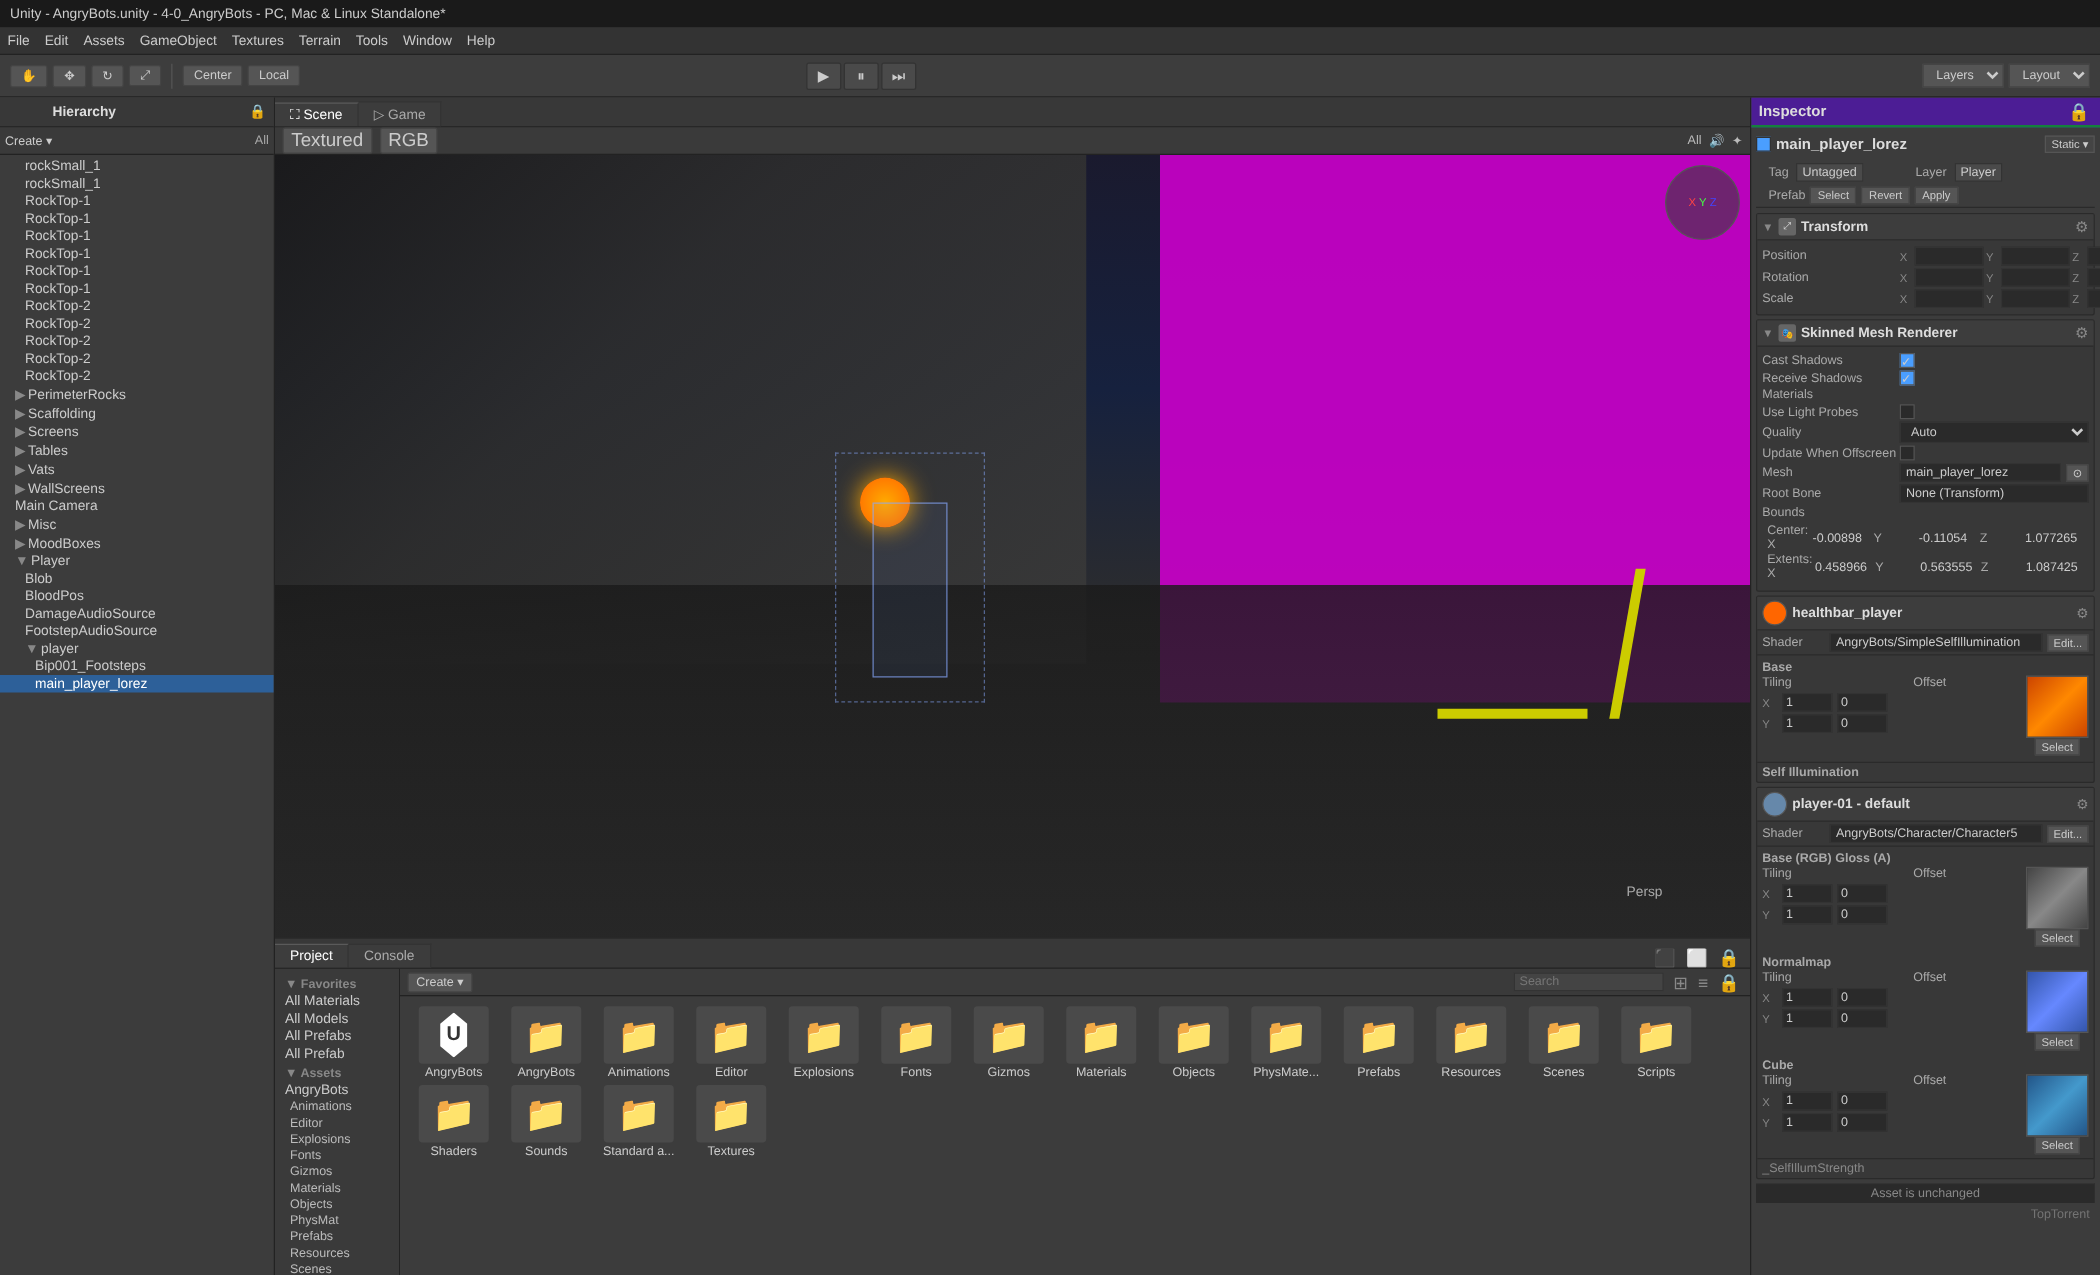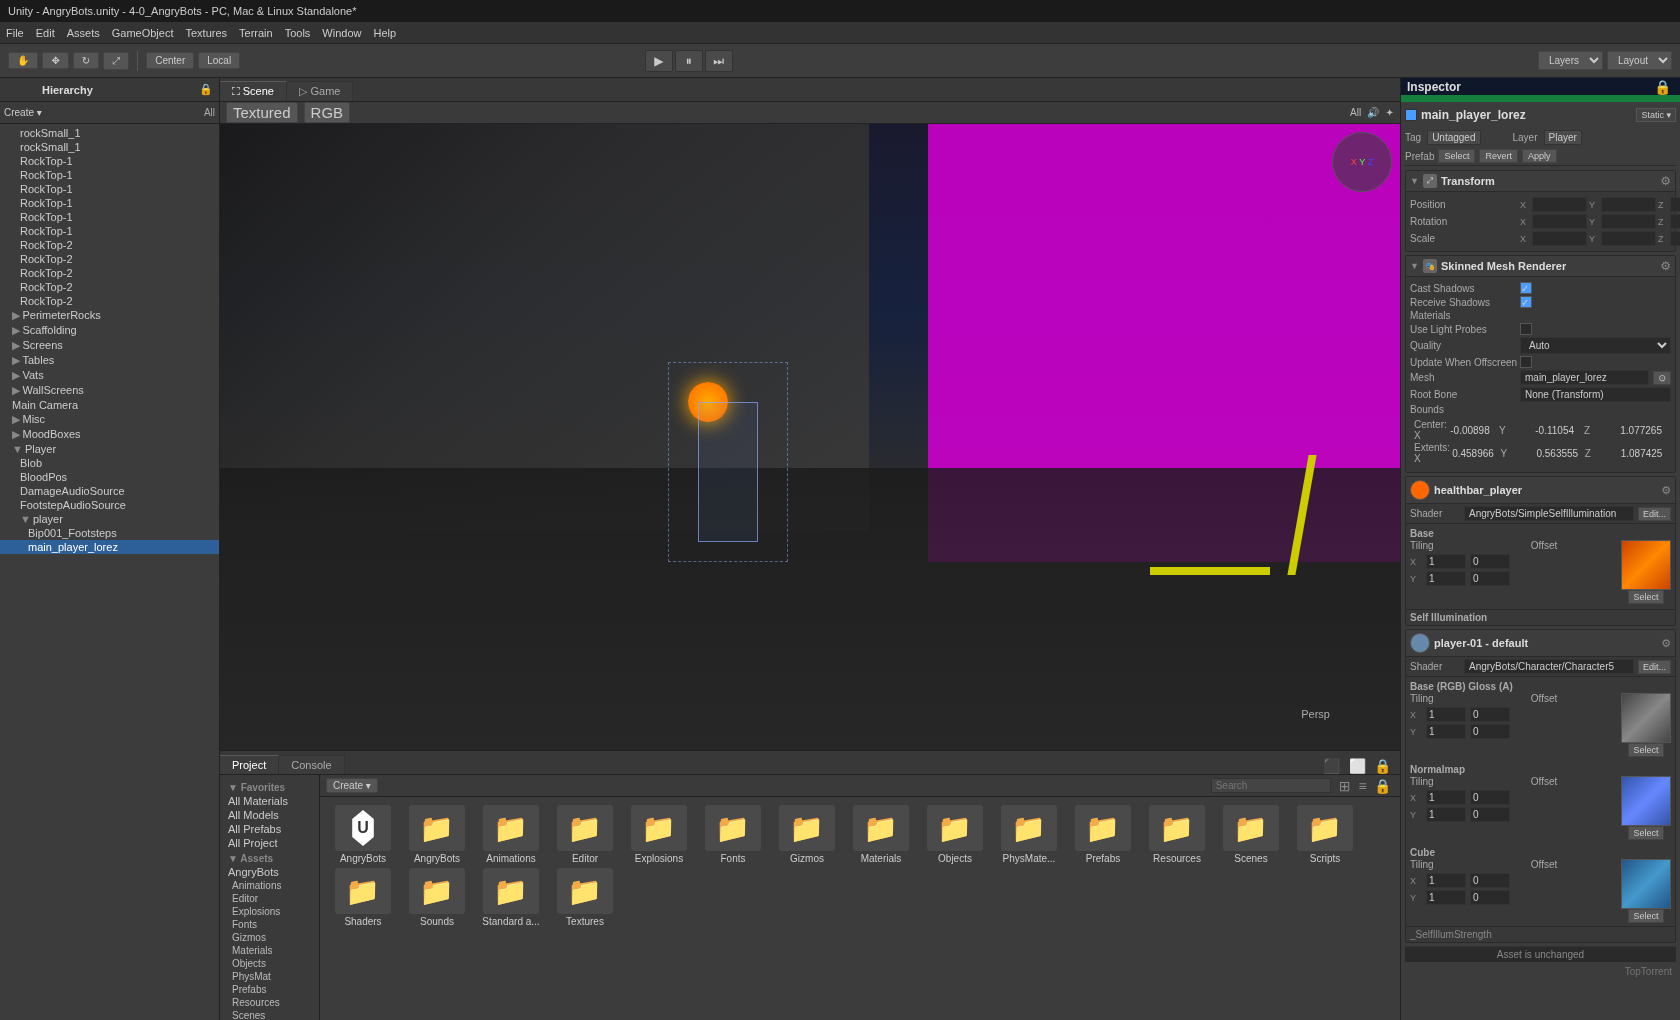--- a/index.html
+++ b/index.html
@@ -403,26 +403,26 @@
     
     #inspector {
       width: 280px;
       background: #3c3c3c;
       border-left: 1px solid #222;
       display: flex;
       flex-direction: column;
       overflow: hidden;
     }
     .inspector-header {
-      background: #0f172a;
+      background: #4c1d95;
       height: 24px;
       display: flex;
       align-items: center;
       padding: 0 6px;
-      border-bottom: 7px solid #15803d;
+      border-bottom: 2px solid #15803d;
       gap: 4px;
     }
     .inspector-title { font-weight: bold; color: #ddd; font-size: 12px; }
     #inspector-content {
       flex: 1;
       overflow-y: auto;
       padding: 4px;
     }
     .obj-header {
       display: flex;
@@ -447,21 +447,21 @@
       color: #ccc;
       cursor: pointer;
     }
     .tag-layer-row {
       display: flex;
       align-items: center;
       gap: 6px;
       padding: 2px 0;
       font-size: 10px;
     }
-    .tag-label { color: #aaa; }
+    .tag-label { color: #aaa; margin-left: 10px; }
     .tag-value {
       background: #4a4a4a;
       border: 1px solid #333;
       padding: 1px 4px;
       color: #ccc;
       cursor: pointer;
       font-size: 10px;
     }
     .prefab-row {
       display: flex;
@@ -859,21 +859,21 @@
           <button class="icon-btn">🔒</button>
         </div>
       </div>
       <div id="bottom-content">
 
         <div id="project-sidebar">
           <div class="proj-section-header">▼ Favorites</div>
           <div class="proj-item">All Materials</div>
           <div class="proj-item">All Models</div>
           <div class="proj-item">All Prefabs</div>
-          <div class="proj-item">All Project</div>
+          <div class="proj-item">All Prefab</div>
           <div class="proj-section-header">▼ Assets</div>
           <div class="proj-item">AngryBots</div>
           <div class="proj-sub proj-item">Animations</div>
           <div class="proj-sub proj-item">Editor</div>
           <div class="proj-sub proj-item">Explosions</div>
           <div class="proj-sub proj-item">Fonts</div>
           <div class="proj-sub proj-item">Gizmos</div>
           <div class="proj-sub proj-item">Materials</div>
           <div class="proj-sub proj-item">Objects</div>
           <div class="proj-sub proj-item">PhysMat</div>

